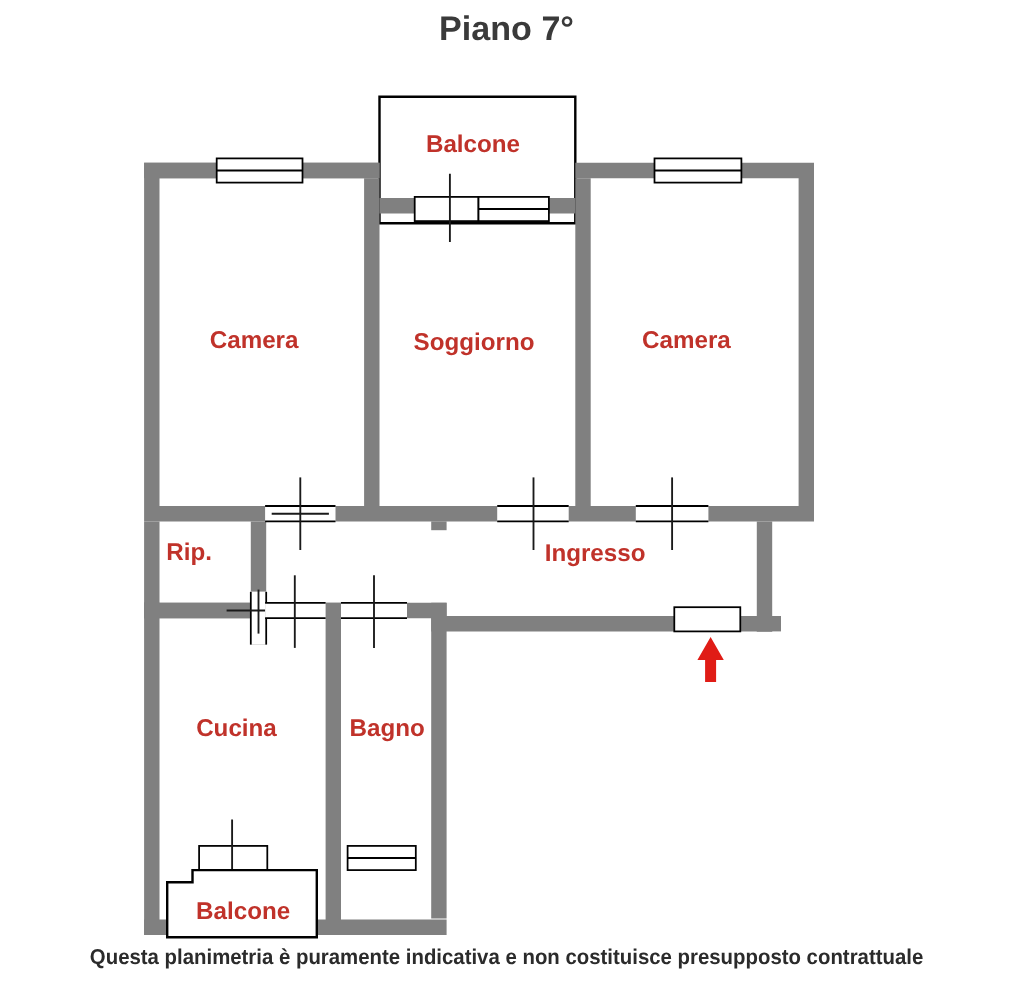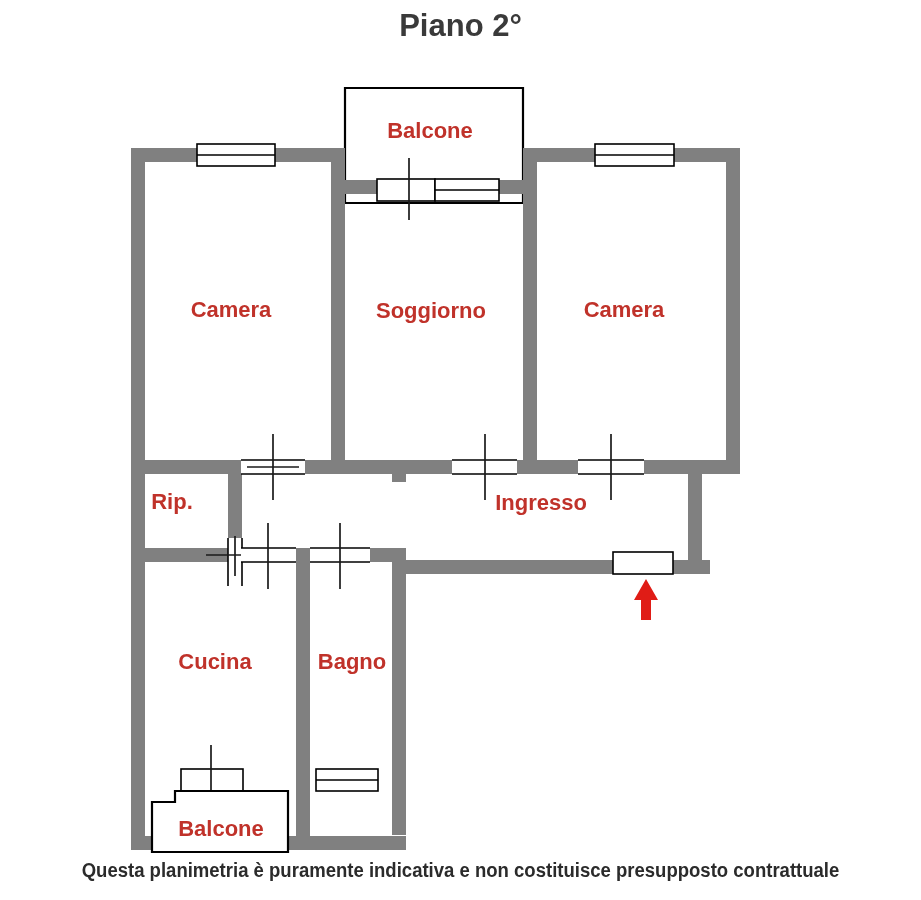--- a/index.html
+++ b/index.html
@@ -45,21 +45,21 @@
   .wall{ fill:#808080; }
   .opening-fill{ fill:#ffffff; }
   .opening-line{ stroke:#000000; stroke-width:1.6; fill:none; }
   .swing-line{ stroke:#1a1a1a; stroke-width:1.7; }
   .balcony-outline{ fill:#ffffff; stroke:#000000; stroke-width:2.2; }
   .arrow{ fill:#e01c16; }
 </style>
 </head>
 <body>
 
-<div id="plan-title">Piano 2°</div>
+<div id="plan-title">Piano 7°</div>
 
 <svg id="plan-canvas" viewBox="0 0 921 800" xmlns="http://www.w3.org/2000/svg">
 
   <g>
     <path class="balcony-outline" d="M345,33 L523,33 L523,148 L345,148 Z"></path>
   </g>
 
   <g class="wall">
 
     <path d="

